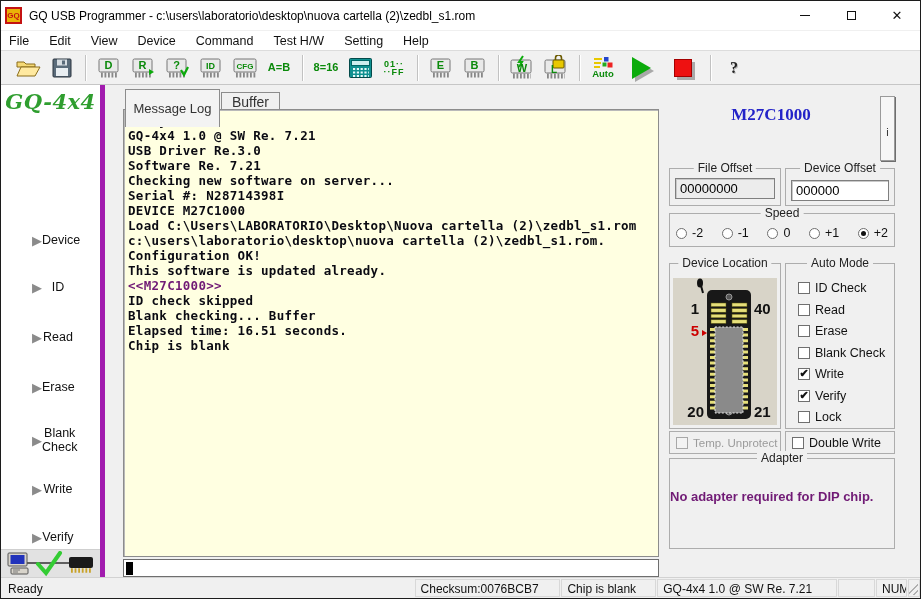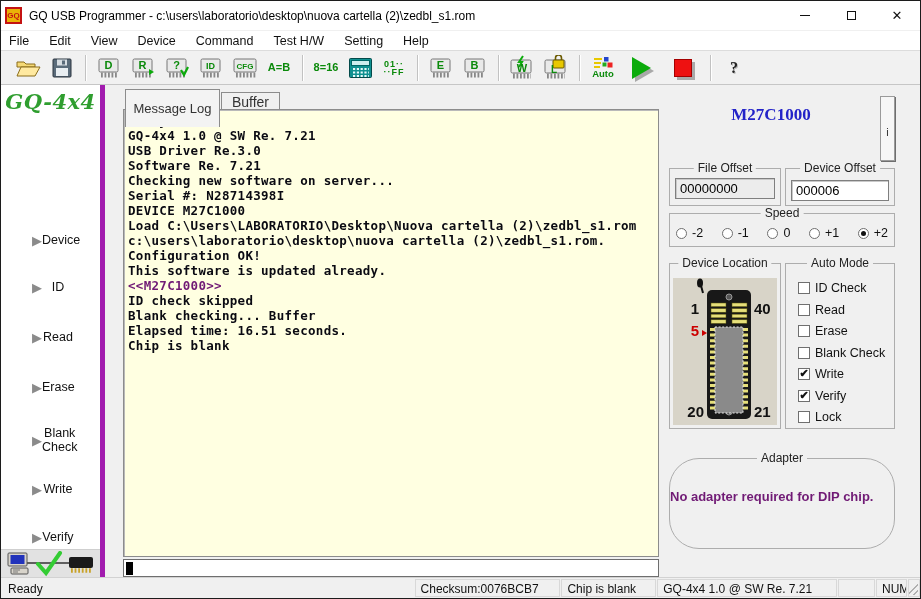--- a/index.html
+++ b/index.html
@@ -366,21 +366,21 @@
   <div class="device-name">M27C1000</div>
   <div class="info-btn">i</div>
 
   <div class="grp" style="left:668px;top:167px;width:112px;height:38px;">
     <span class="grp-label">File Offset</span>
     <div class="field disabled" style="left:5px;top:9px;width:100px;height:21px;">00000000</div>
   </div>
 
   <div class="grp" style="left:784px;top:167px;width:110px;height:38px;">
     <span class="grp-label">Device Offset</span>
-    <div class="field enabled" style="left:5px;top:11px;width:98px;height:21px;">000006</div>
+    <div class="field enabled" style="left:5px;top:11px;width:98px;height:21px;">000000</div>
   </div>
 
   <div class="grp" style="left:668px;top:212px;width:226px;height:34px;">
     <span class="grp-label">Speed</span>
     <div class="speed-rows">
       <span class="row">
         <span class="rb"></span>
         <span>-2</span>
       </span>
       <span class="row">
@@ -428,20 +428,26 @@
         <polygon points="29,52 34,55 29,58" fill="#cc0000"></polygon>
         <text x="26" y="36" text-anchor="end" font-family="Liberation Sans,sans-serif" font-size="15" font-weight="bold" fill="#111">1</text>
         <text x="81" y="36" text-anchor="start" font-family="Liberation Sans,sans-serif" font-size="15" font-weight="bold" fill="#111">40</text>
         <text x="26" y="58" text-anchor="end" font-family="Liberation Sans,sans-serif" font-size="15" font-weight="bold" fill="#cc0000">5</text>
         <text x="31" y="139" text-anchor="end" font-family="Liberation Sans,sans-serif" font-size="15" font-weight="bold" fill="#111">20</text>
         <text x="81" y="139" text-anchor="start" font-family="Liberation Sans,sans-serif" font-size="15" font-weight="bold" fill="#111">21</text>
       </svg>
     </div>
   </div>
 
+  <div class="plainbox disabled" style="left:668px;top:430px;width:112px;height:23px;">
+    <span class="row">
+      <span class="cb"></span>
+      <span style="font-size:11.5px">Temp. Unprotect</span>
+    </span>
+  </div>
 
   <div class="grp" style="left:784px;top:262px;width:110px;height:166px;">
     <span class="grp-label">Auto Mode</span>
     <div class="automode-col">
       <span class="row">
         <span class="cb"></span>
         <span>ID Check</span>
       </span>
       <span class="row">
         <span class="cb"></span>
@@ -463,22 +469,28 @@
         <span class="cb on"></span>
         <span>Verify</span>
       </span>
       <span class="row">
         <span class="cb"></span>
         <span>Lock</span>
       </span>
     </div>
   </div>
 
-
-  <div class="grp" style="left:668px;top:457px;width:226px;height:91px;border-radius:30px;">
+  <div class="plainbox" style="left:784px;top:430px;width:110px;height:23px;">
+    <span class="row">
+      <span class="cb"></span>
+      <span>Double Write</span>
+    </span>
+  </div>
+
+  <div class="grp" style="left:668px;top:457px;width:226px;height:91px;">
     <span class="grp-label">Adapter</span>
     <div class="adapter-msg">No adapter required for DIP chip.</div>
   </div>
 
   <div class="sbar">
     <div class="sect s0">Ready</div>
     <div class="sect s1">Checksum:0076BCB7</div>
     <div class="sect s2">Chip is blank</div>
     <div class="sect s3">GQ-4x4 1.0 @ SW Re. 7.21</div>
     <div class="sect s4"></div>

